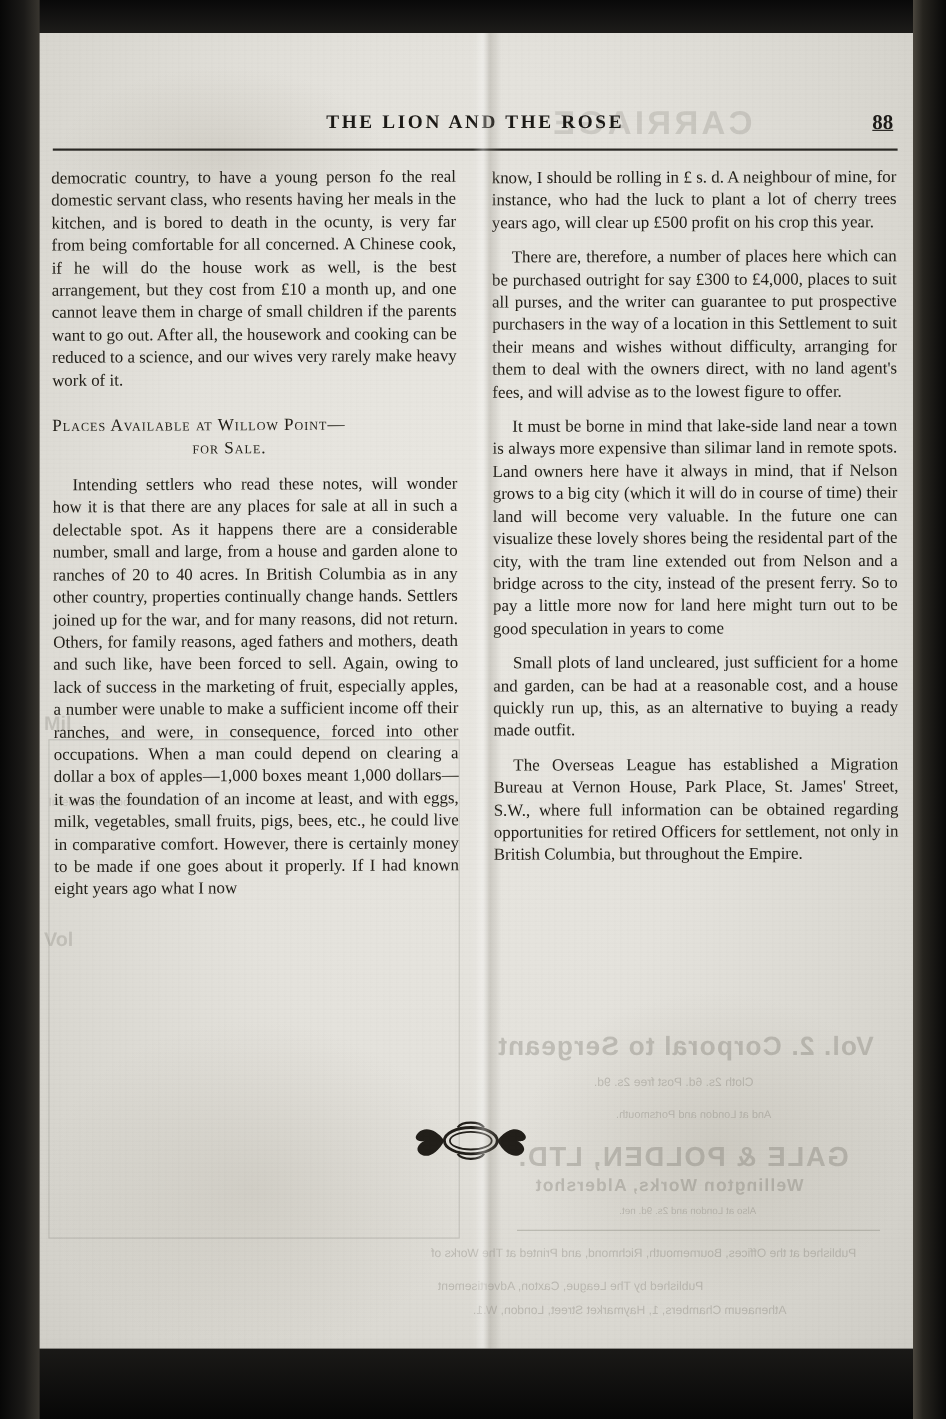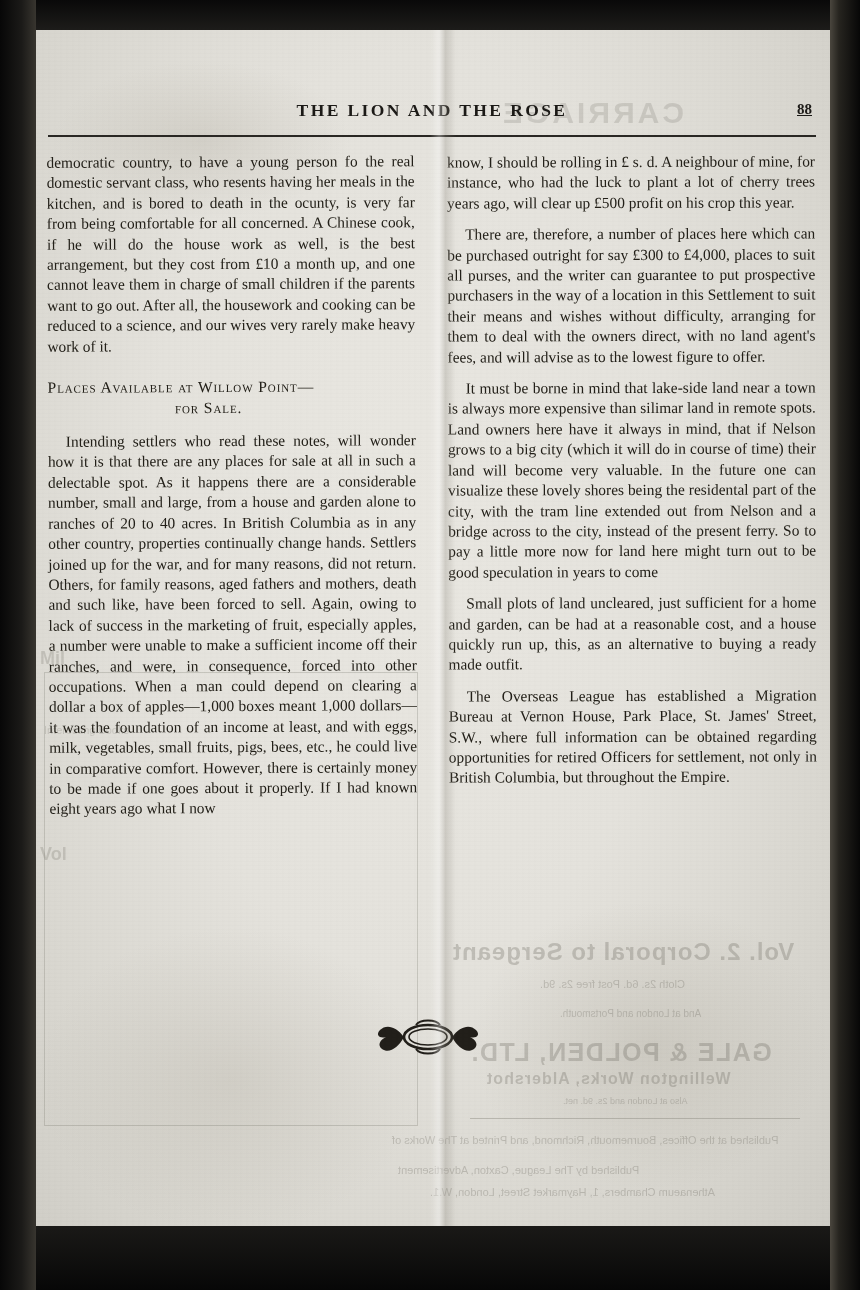--- a/index.html
+++ b/index.html
@@ -60,21 +60,21 @@
     position: absolute; left: 0; right: 0; top: 0;
     text-align: center;
     font-size: 17.5px;
     letter-spacing: 2.4px;
     color: #1c1a17;
     font-weight: 700;
     font-variant: small-caps;
   }
   #page-number {
     position: absolute; right: 4px; top: 1px;
-    font-size: 15px;
+    font-size: 19px;
     font-weight: 700;
     color: #1d1b18;
     text-decoration: underline;
   }
   #head-rule {
     position: absolute;
     left: 48px; right: 44px; top: 135px;
     height: 2px;
     background: #2a2824;
   }

